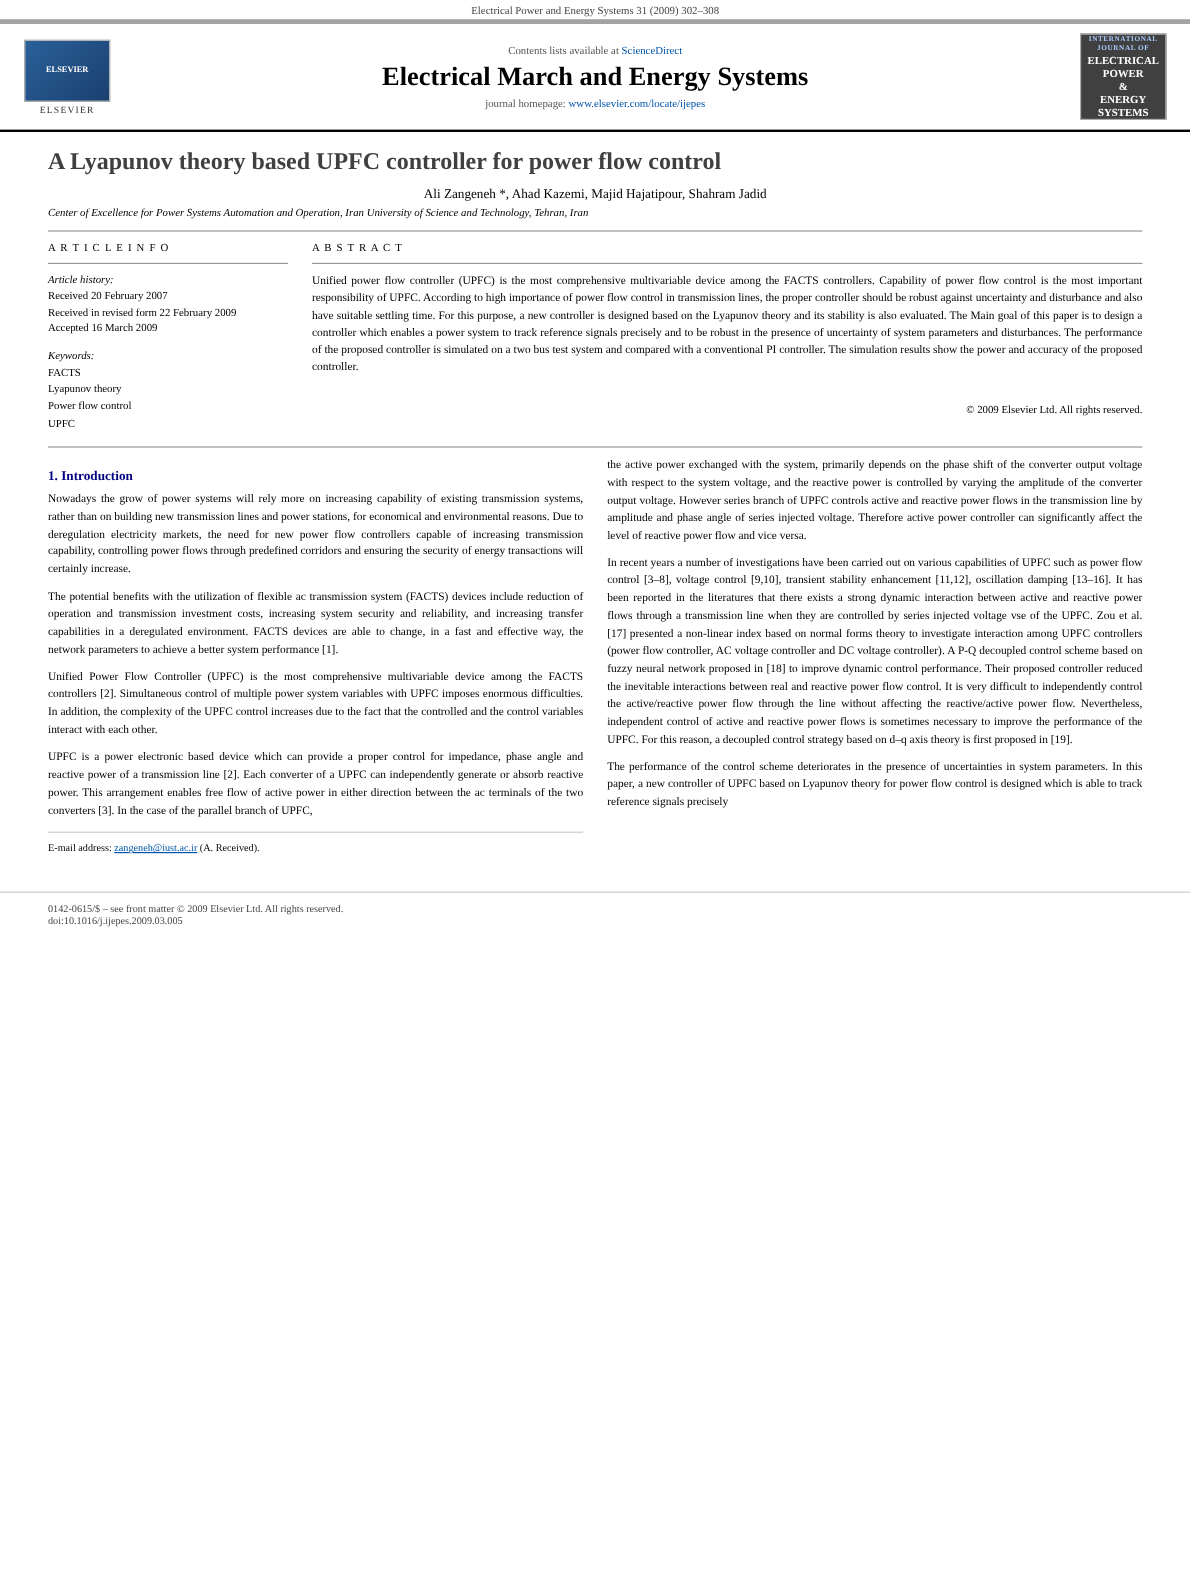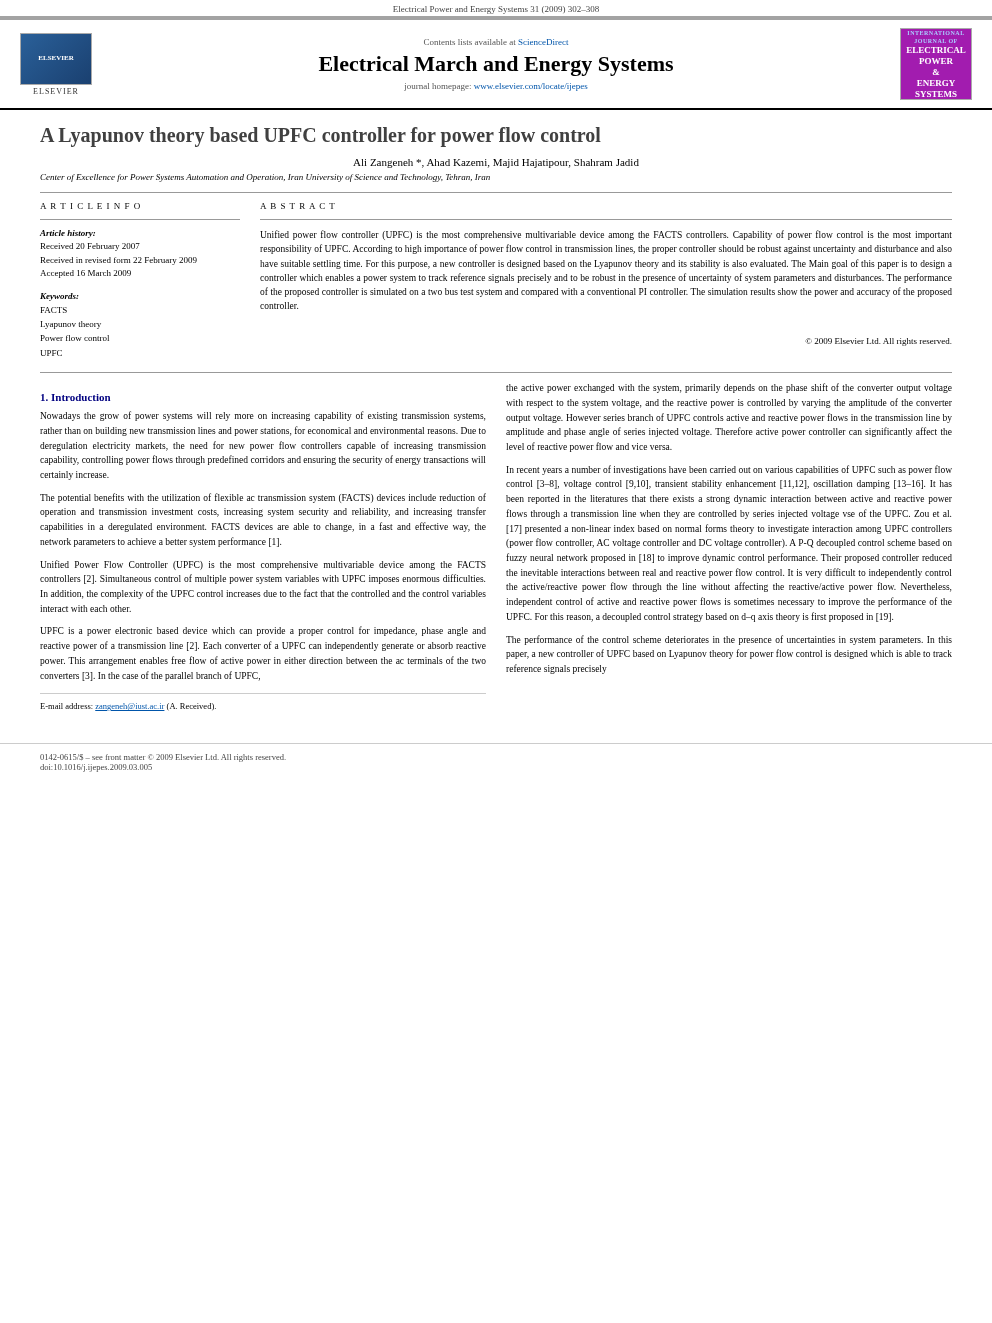--- a/index.html
+++ b/index.html
@@ -91,21 +91,21 @@
 
     .journal-right-logo {
       width: 80px;
       display: flex;
       align-items: center;
       justify-content: center;
     }
     .right-logo-box {
       width: 72px;
       height: 72px;
-      background: #a21caf;
+      background: #404040;
       display: flex;
       flex-direction: column;
       align-items: center;
       justify-content: center;
       color: #fff;
       font-size: 7px;
       font-weight: bold;
       text-align: center;
       line-height: 1.4;
       border: 1px solid #aaa;
@@ -175,21 +175,21 @@
     .article-info .section-heading {
       font-size: 9px;
       font-variant: small-caps;
       letter-spacing: 1px;
       color: #000;
       margin-bottom: 6px;
     }
     .article-info .subsection-heading {
       font-size: 9px;
       font-style: italic;
-      font-weight: bold;
+      font-weight: normal;
       margin-bottom: 2px;
     }
     .article-info .info-line {
       font-size: 9px;
       line-height: 1.5;
     }
     .article-info .keywords-block {
       margin-top: 10px;
     }
     .article-info .keyword-item {

